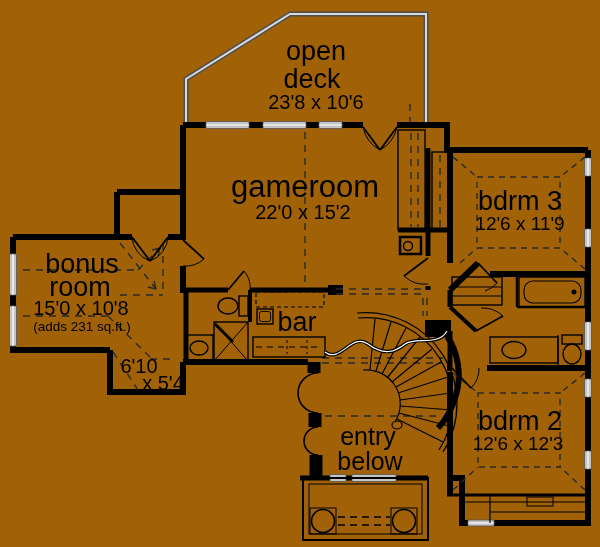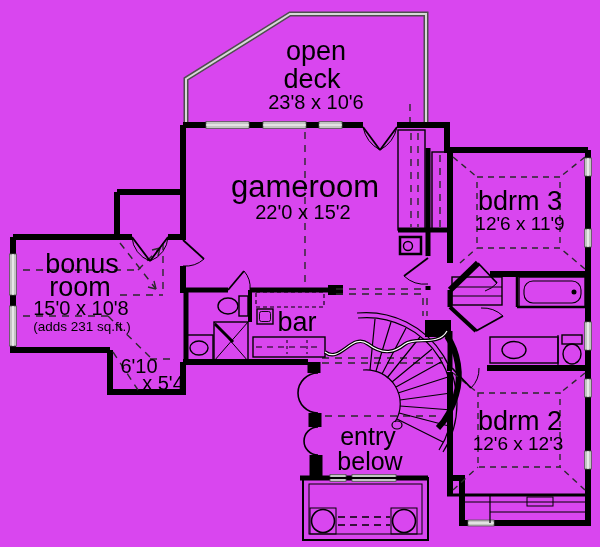--- a/index.html
+++ b/index.html
@@ -1,17 +1,17 @@
 <!DOCTYPE html>
 <html><head>
 <meta charset="utf-8">
 <style>
   html,body{margin:0;padding:0;background:#ffffff;}
   .plan-wrap{
-    position:relative;width:600px;height:547px;background:#d946ef;
+    position:relative;width:600px;height:547px;background:#a16207;
     font-family:"Liberation Sans", sans-serif;overflow:hidden;
   }
   svg{display:block;}
   text{fill:#000;}
   .t-room{font-size:27px;}
   .t-big{font-size:31px;}
   .t-dim{font-size:20px;}
   .t-dim-s{font-size:19px;}
   .t-note{font-size:13.5px;}
   .t-entry{font-size:25px;}

